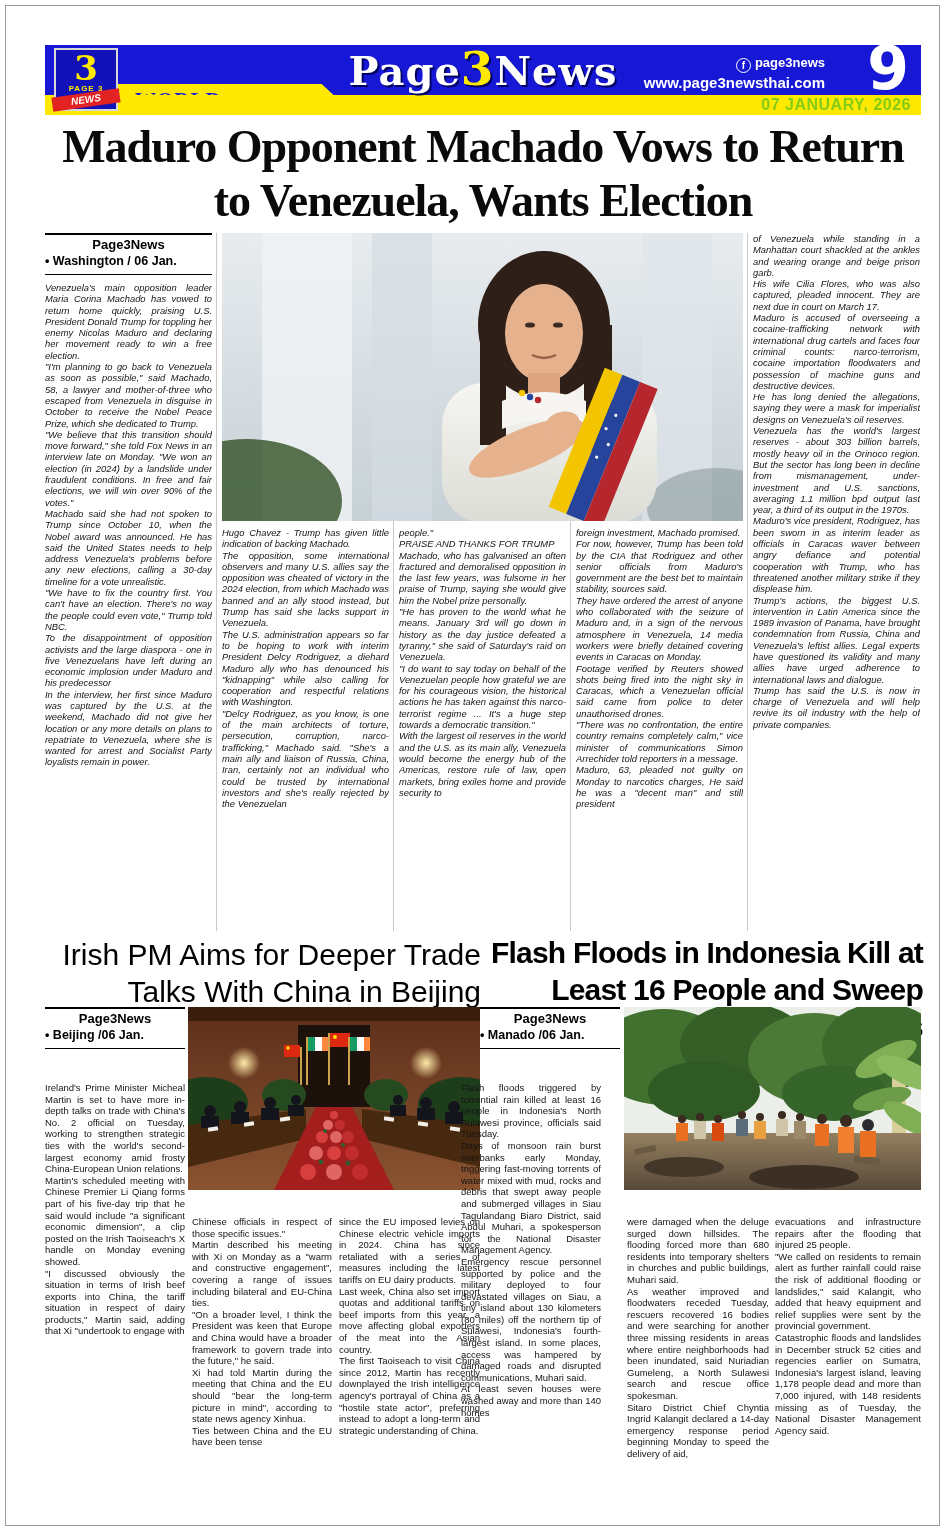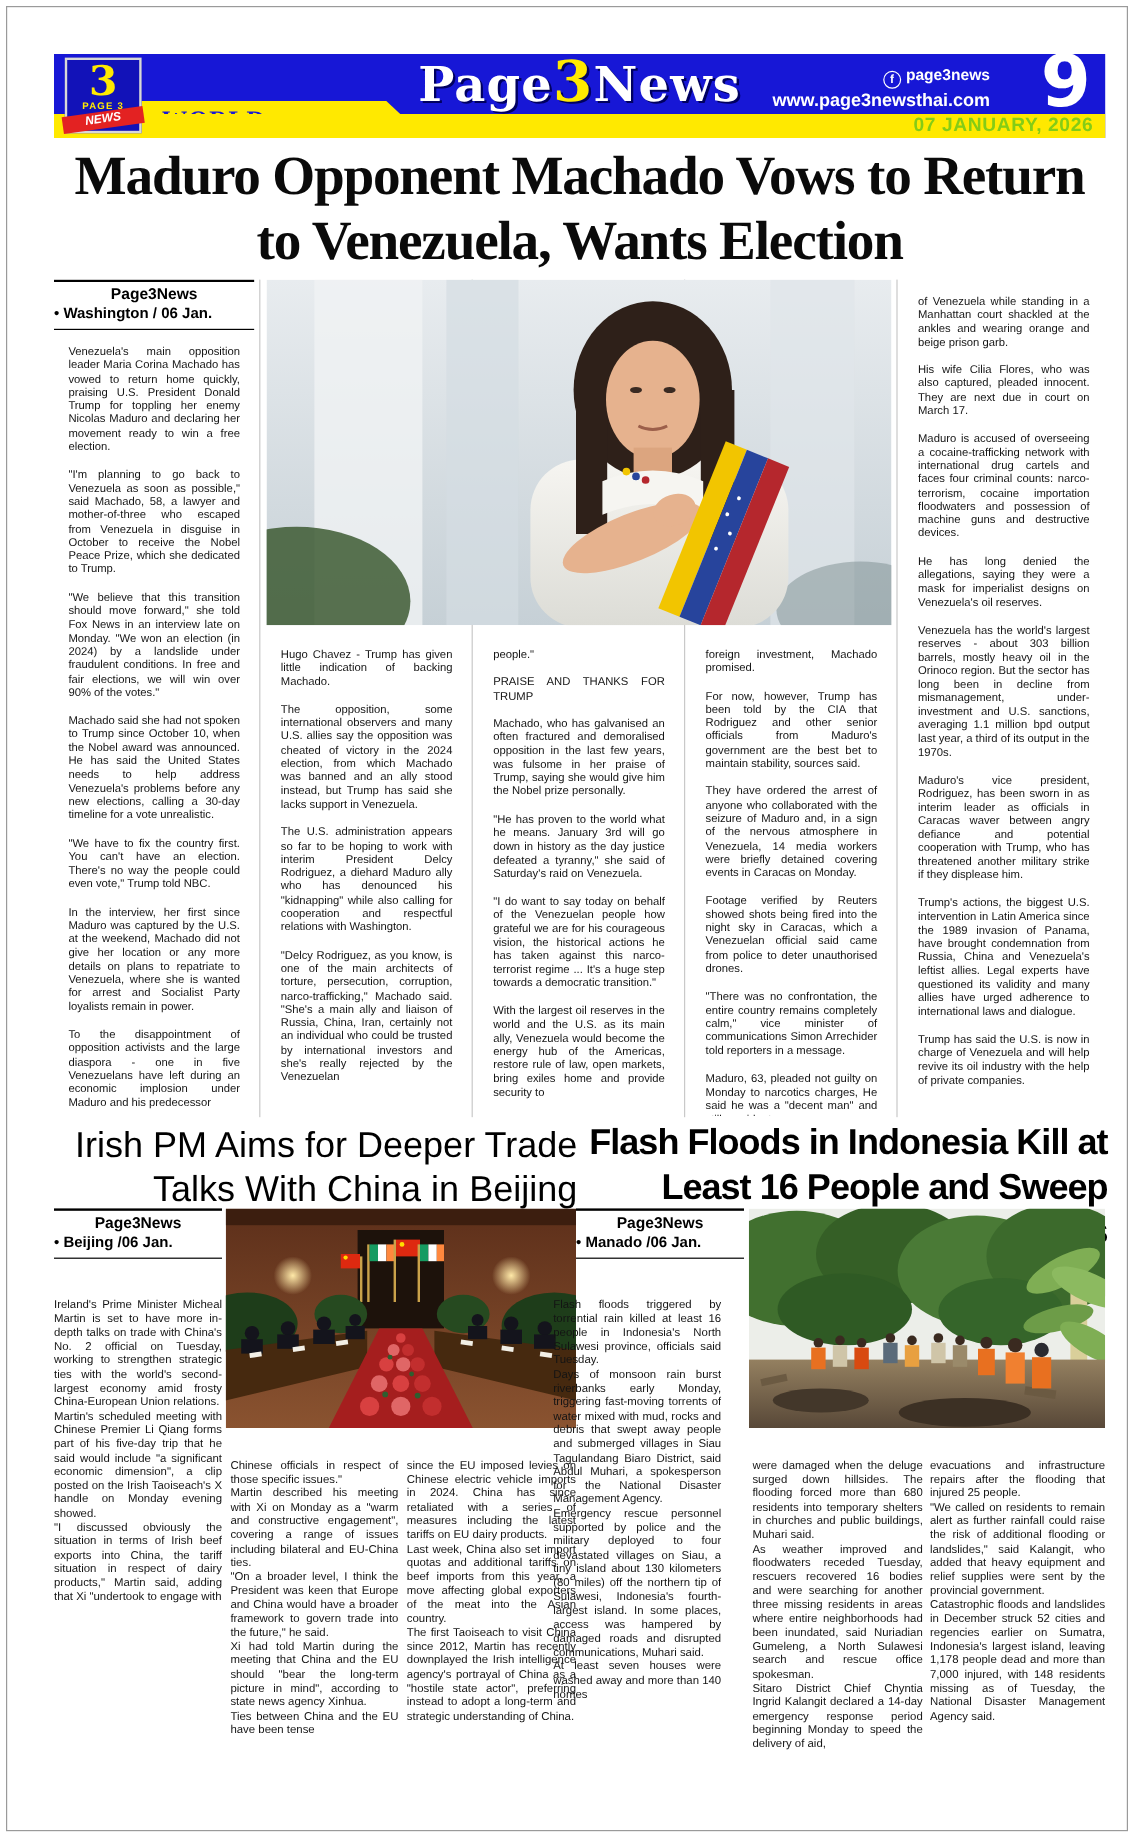--- a/index.html
+++ b/index.html
@@ -38,21 +38,21 @@
           font-size:16px; line-height:18px; letter-spacing:0.5px; }
 
   
   .lead-headline { position:absolute; left:45px; top:120px; width:876px; text-align:center;
           font-family:"Liberation Serif", serif; font-weight:bold; font-size:46px; line-height:54px;
           color:#0a0a0a; letter-spacing:-1px; }
   .vrule { position:absolute; top:233px; height:698px; width:1px; background:#c9c9c9; }
   .lead-photo { position:absolute; left:222px; top:233px; width:521px; height:288px; overflow:hidden; z-index:2; }
   .lead-col { position:absolute; width:167px; overflow:hidden; font-size:9.4px; line-height:11.3px;
           text-align:justify; color:#141414; }
-  .lead-col p { margin:12px; }
+  .lead-col p { margin:0;font-style:italic; }
   .col-tall { top:233px; height:698px; }
   .col-mid  { top:527px; height:403px; }
 
   .dateline-box { border-top:2px solid #000; border-bottom:1.5px solid #000;
           padding:2px 0 5px 0; margin-bottom:7px; }
   .dateline-src { text-align:center; font-weight:bold; font-size:13px; line-height:16px; color:#000; }
   .dateline-loc { font-weight:bold; font-size:12.5px; line-height:16px; color:#000; text-align:left; }
 
   
   .sec-headline { position:absolute; text-align:right; color:#000; }
@@ -151,22 +151,22 @@
     <div class="dateline-box">
       <div class="dateline-src">Page3News</div>
       <div class="dateline-loc">• Washington /  06 Jan.</div>
     </div>
     <div>
         <p>Venezuela's main opposition leader Maria Corina Machado has vowed to return home quickly, praising U.S. President Donald Trump for toppling her enemy Nicolas Maduro and declaring her movement ready to win a free election.</p>
         <p>"I'm planning to go back to Venezuela as soon as possible," said Machado, 58, a lawyer and mother-of-three who escaped from Venezuela in disguise in October to receive the Nobel Peace Prize, which she dedicated to Trump.</p>
         <p>"We believe that this transition should move forward," she told Fox News in an interview late on Monday. "We won an election (in 2024) by a landslide under fraudulent conditions. In free and fair elections, we will win over 90% of the votes."</p>
         <p>Machado said she had not spoken to Trump since October 10, when the Nobel award was announced. He has said the United States needs to help address Venezuela's problems before any new elections, calling a 30-day timeline for a vote unrealistic.</p>
         <p>"We have to fix the country first. You can't have an election. There's no way the people could even vote," Trump told NBC.</p>
+        <p>To the disappointment of opposition activists and the large diaspora - one in five Venezuelans have left during an economic implosion under Maduro and his predecessor</p>
         <p>In the interview, her first since Maduro was captured by the U.S. at the weekend, Machado did not give her location or any more details on plans to repatriate to Venezuela, where she is wanted for arrest and Socialist Party loyalists remain in power.</p>
-        <p>To the disappointment of opposition activists and the large diaspora - one in five Venezuelans have left during an economic implosion under Maduro and his predecessor</p>
       </div>
   </div>
   <div class="lead-col col-mid" style="left:222px">
     <div>
         <p>Hugo Chavez - Trump has given little indication of backing Machado.</p>
         <p>The opposition, some international observers and many U.S. allies say the opposition was cheated of victory in the 2024 election, from which Machado was banned and an ally stood instead, but Trump has said she lacks support in Venezuela.</p>
         <p>The U.S. administration appears so far to be hoping to work with interim President Delcy Rodriguez, a diehard Maduro ally who has denounced his "kidnapping" while also calling for cooperation and respectful relations with Washington.</p>
         <p>"Delcy Rodriguez, as you know, is one of the main architects of torture, persecution, corruption, narco-trafficking," Machado said. "She's a main ally and liaison of Russia, China, Iran, certainly not an individual who could be trusted by international investors and she's really rejected by the Venezuelan</p>
       </div>
   </div>

